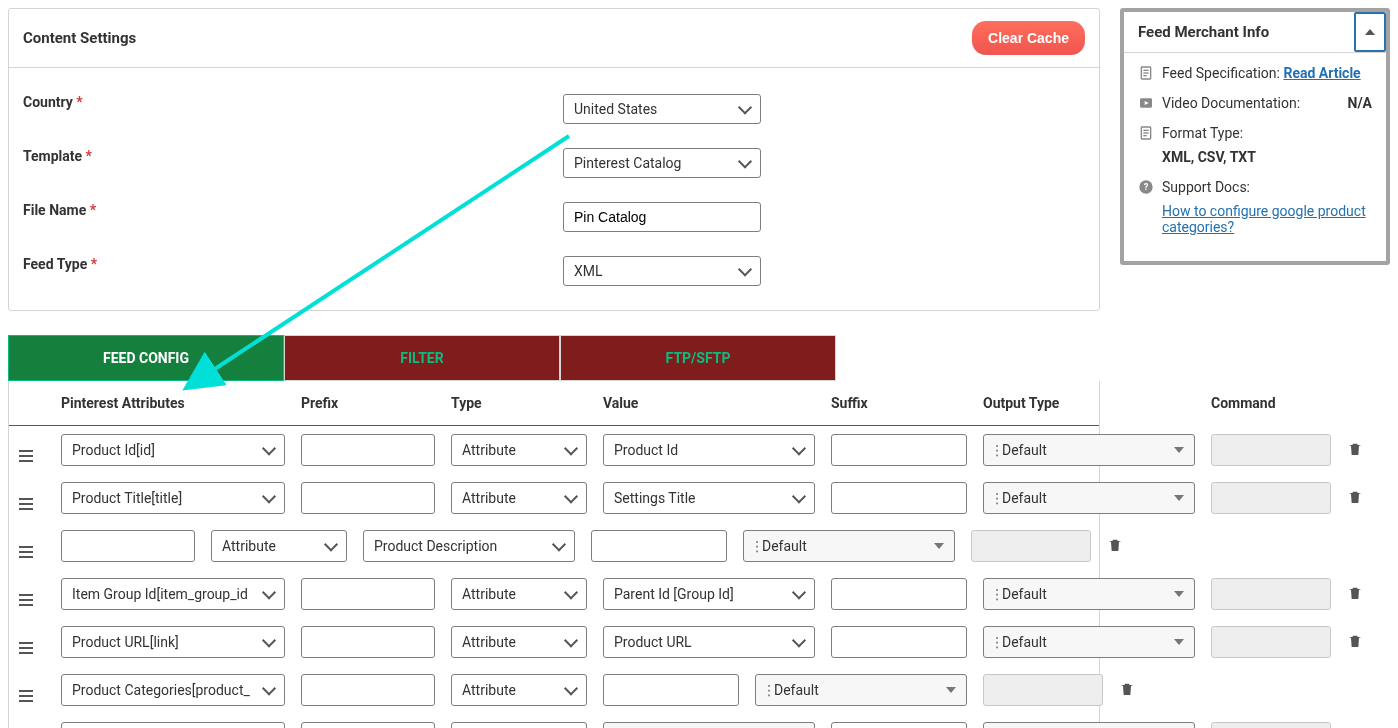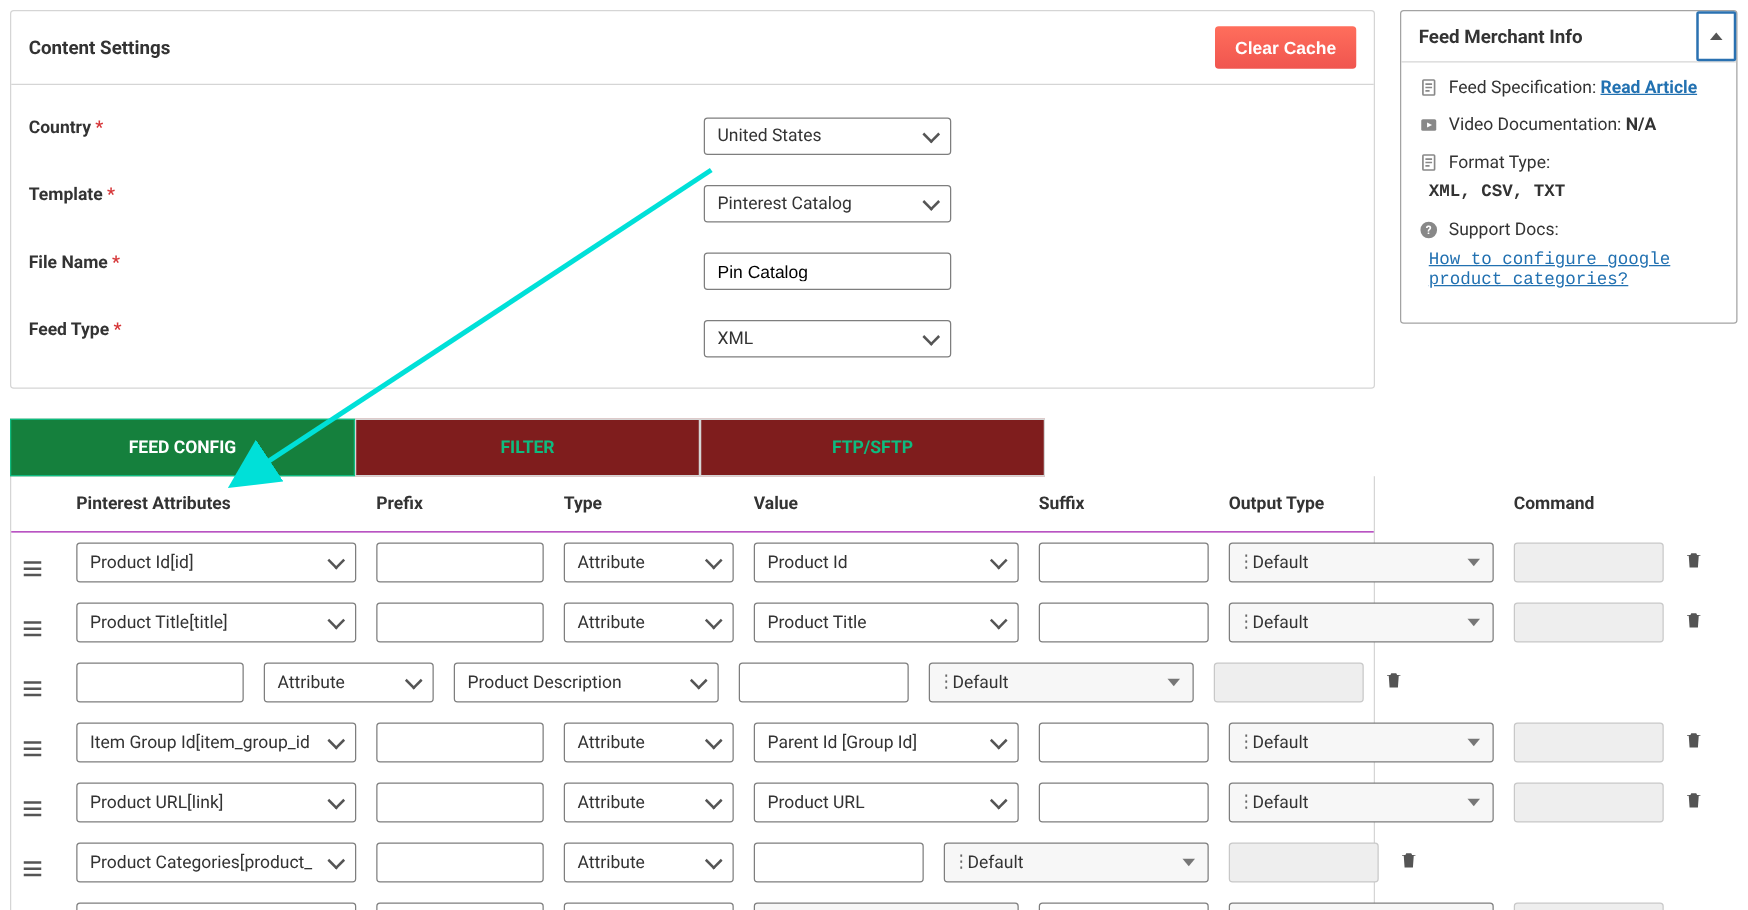--- a/index.html
+++ b/index.html
@@ -4,21 +4,21 @@
 <style>
 * { box-sizing: border-box; margin: 0; padding: 0; }
 body { font-family: -apple-system, BlinkMacSystemFont, "Segoe UI", Roboto, Arial, sans-serif; font-size: 14px; color: #333; background: #fff; padding: 8px; }
 .wrapper { display: flex; gap: 20px; align-items: flex-start; }
 .main-col { flex: 1; min-width: 0; }
 .side-col { width: 270px; flex-shrink: 0; }
 
 .panel { border: 1px solid #d5d5d5; border-radius: 3px; }
 .panel-header { display: flex; justify-content: space-between; align-items: center; padding: 12px 14px; border-bottom: 1px solid #d5d5d5; }
 .panel-title { font-weight: 700; font-size: 15px; }
-.btn-danger { background: linear-gradient(0deg,#f0554f,#ff6e5c); color: #fff; border: none; padding: 9px 16px; border-radius: 3px; font-weight: 600; font-size: 14px; cursor: pointer; }
+.btn-danger { background: linear-gradient(0deg,#f0554f,#ff6e5c); color: #fff; border: none; padding: 9px 16px; border-radius: 14px; font-weight: 600; font-size: 14px; cursor: pointer; }
 .form-body { padding: 12px 14px 20px; }
 .form-row { display: flex; align-items: flex-start; margin: 14px 0 24px; }
 .form-label { width: 540px; font-weight: 700; font-size: 14px; }
 .req { color: #d63638; }
 .select, .text-input { width: 198px; height: 30px; border: 1px solid #7e7e7e; border-radius: 3px; background: #fff; font-size: 14px; }
 .select { position: relative; display: flex; align-items: center; padding: 0 28px 0 10px; cursor: pointer; }
 .select::after { content: ""; position: absolute; right: 10px; top: 50%; width: 8px; height: 8px; border-right: 2px solid #555; border-bottom: 2px solid #555; transform: translateY(-65%) rotate(45deg); }
 .text-input { padding: 0 10px; }
 
 .tabs { display: flex; margin-top: 24px; }
@@ -44,33 +44,33 @@
 .drag-icon span { width: 14px; height: 2px; background: #555; }
 .cell .select, .cell .text-input { width: 100%; height: 32px; }
 .sel-alt { background: #f7f7f7; }
 .sel-alt::after { border: none; width: 0; height: 0; border-left: 5px solid transparent; border-right: 5px solid transparent; border-top: 6px solid #777; transform: translateY(-50%); }
 .sel-alt .dots { position: absolute; left: 6px; top: 50%; transform: translateY(-50%); font-size: 14px; color: #666; line-height: 0.5; }
 .sel-alt { padding-left: 18px; }
 .cmd-input { background: #eee; border: 1px solid #c8c8c8; height: 32px; width: 120px; border-radius: 3px; }
 .trash { cursor: pointer; color: #555; }
 .trash svg { width: 16px; height: 18px; }
 
-.side-panel { border: 1px solid #a3a3a3; border-radius: 3px; }
+.side-panel { border: 4px solid #a3a3a3; border-radius: 3px; }
 .side-header { display: flex; justify-content: space-between; align-items: stretch; border-bottom: 1px solid #d5d5d5; }
 .side-title { font-weight: 700; padding: 11px 14px; font-size: 15px; }
 .collapse-btn { width: 32px; border-left: 1px solid #d5d5d5; display: flex; align-items: center; justify-content: center; cursor: pointer; border: 2px solid #2a71b1; border-radius: 2px;}
 .collapse-btn::before { content: ""; width: 0; height: 0; border-left: 5px solid transparent; border-right: 5px solid transparent; border-bottom: 6px solid #555; }
 .side-body { padding: 12px 14px; }
 .side-item { display: flex; align-items: flex-start; gap: 8px; margin-bottom: 14px; font-size: 14px; }
 .side-item:last-child { margin-bottom: 0; }
 .side-icon { width: 16px; height: 16px; flex-shrink: 0; display: flex; align-items: center; justify-content: center; color: #888; }
 .side-icon svg { width: 16px; height: 16px; }
 .side-item a { color: #2271b1; text-decoration: underline; font-weight: 700; }
-.side-item strong { font-weight: 700; }
-.side-indent { margin-left: 8px; margin-top: -6px; margin-bottom: 14px; font-weight: 700; font-family: Liberation Mono, monospace; }
+.side-item strong { font-weight: 700; margin-left: 44px; }
+.side-indent { margin-left: 24px; margin-top: -6px; margin-bottom: 14px; font-weight: 700; }
 .side-indent a { font-weight: 400; color: #2271b1; text-decoration: underline; }
 
 .arrow-anno { position: absolute; pointer-events: none; z-index: 5; }
 .form-body { position: relative; }
 </style>
 </head>
 <body>
 
 <div class="wrapper">
   <div class="main-col">
@@ -178,21 +178,21 @@
               </div>
             </div>
     <div class="cell col-prefix"><input class="text-input" style=""></div>
     <div class="cell col-type">
               <div class="select">
                 <span>Attribute</span>
               </div>
             </div>
     <div class="cell col-value">
               <div class="select ">
-                <span class="">Product Title</span>
+                <span class="">Settings Title</span>
               </div>
             </div>
     <div class="cell col-suffix"><input class="text-input" style=""></div>
     <div class="cell col-output">
               <div class="select sel-alt">
                 <span class="dots">⋮</span>
                 <span>Default</span>
               </div>
             </div>
     <div class="cell col-cmd"><input class="cmd-input" style=""></div>

